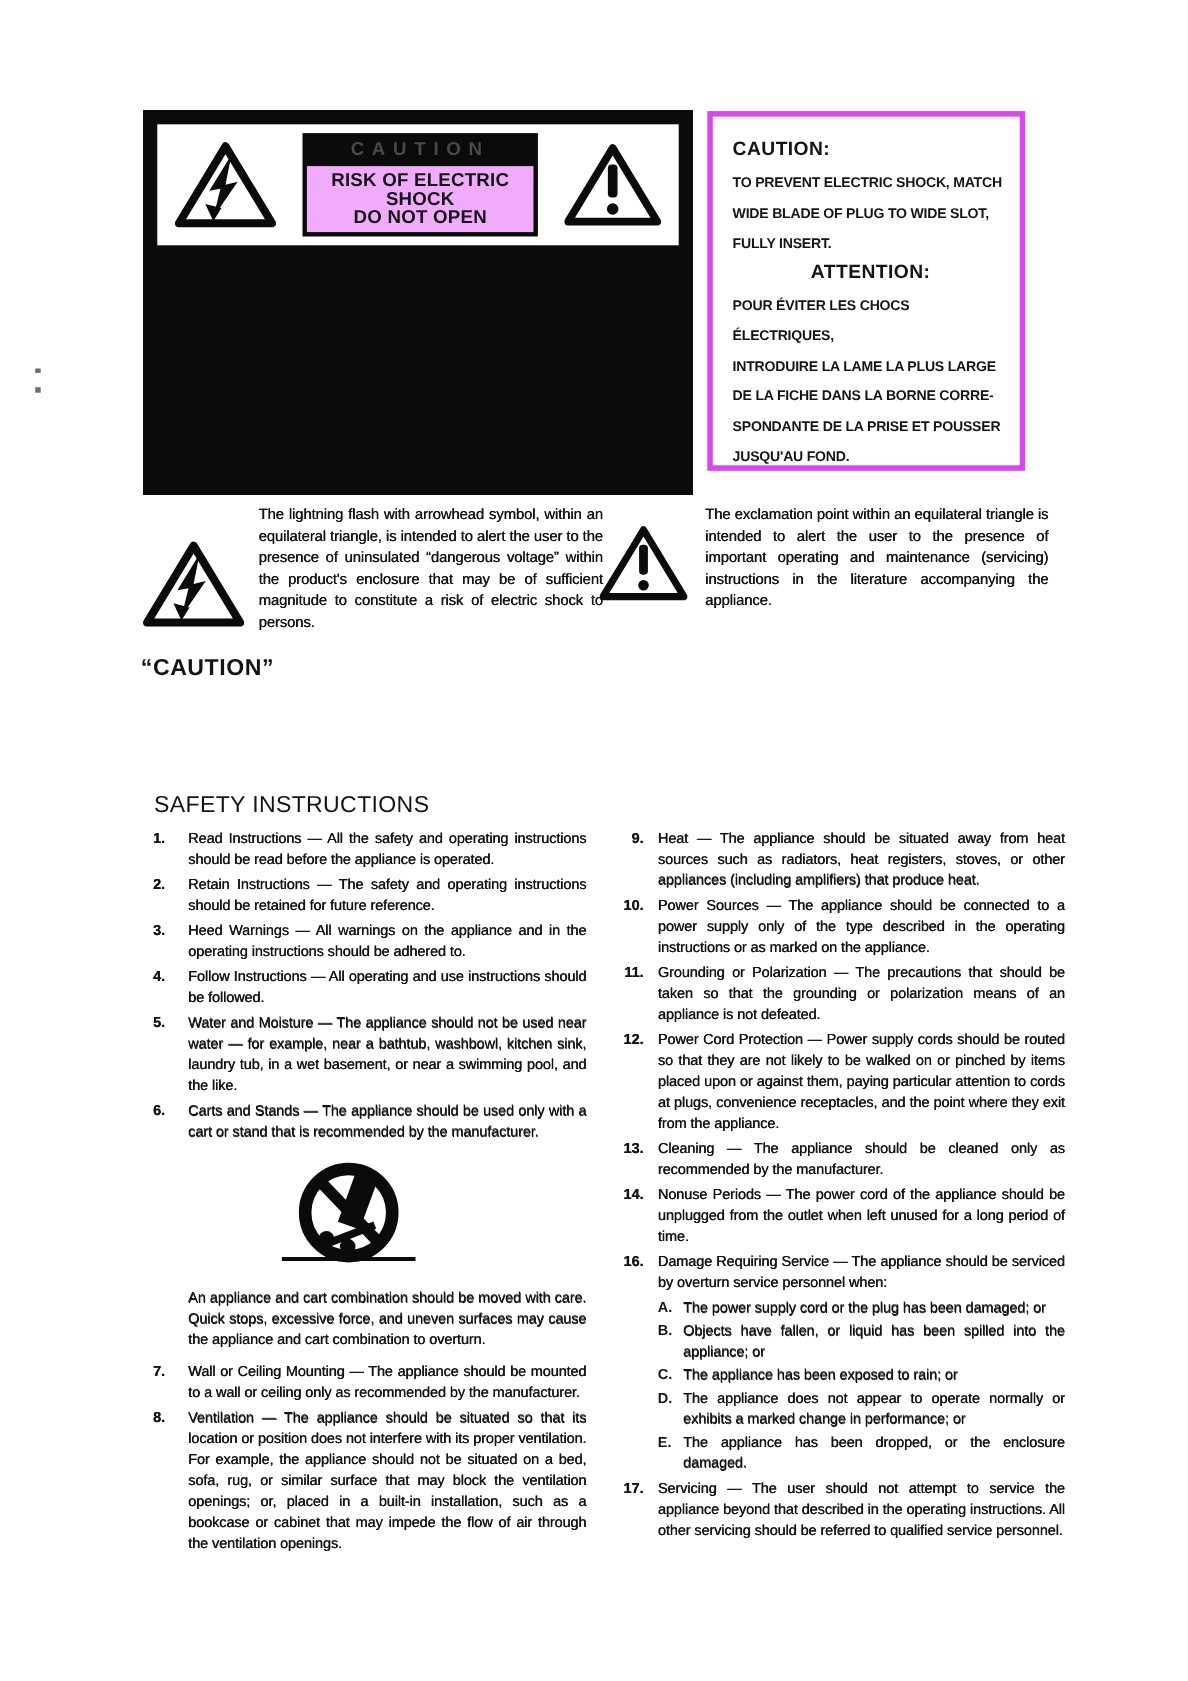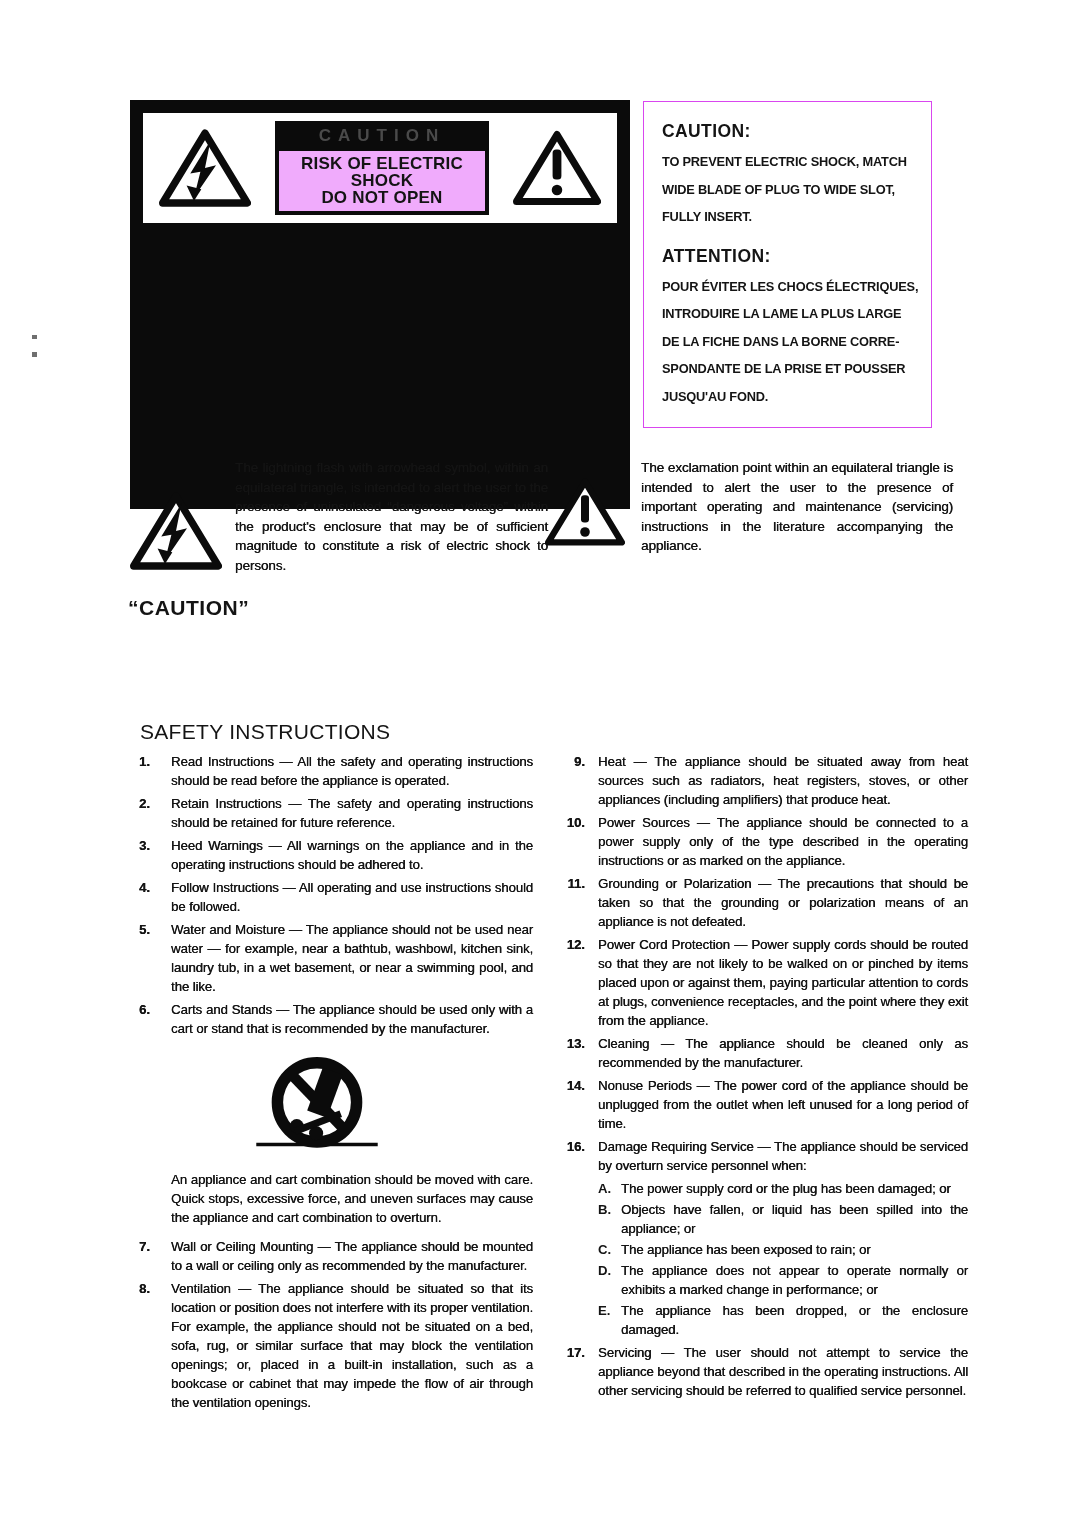--- a/index.html
+++ b/index.html
@@ -6,21 +6,21 @@
   .page{
     position:relative;width:1080px;height:1528px;background:#ffffff;overflow:hidden;
     font-family:"Liberation Sans","DejaVu Sans",sans-serif;color:#141414;
   }
   .speck{position:absolute;background:#6f6f6f;}
   .s1{left:32px;top:335px;width:5px;height:4px;}
   .s2{left:32px;top:352px;width:5px;height:5px;}
 
   
   .shock-box{
-    position:absolute;left:130px;top:100px;width:500px;height:409px;
+    position:absolute;left:130px;top:100px;width:500px;height:350px;
     background:#0b0b0b;box-sizing:border-box;padding:13px;
     display:flex;flex-direction:column;
   }
   .shock-top{
     background:#ffffff;height:110px;flex:none;
     display:flex;align-items:center;justify-content:space-between;
     padding:0 16px;
   }
   .shock-top svg{display:block;}
   .caution-label{
@@ -37,24 +37,24 @@
   .shock-bottom{
     background:#ffffff;flex:1;margin-top:16px;
     display:flex;align-items:center;justify-content:center;text-align:center;
     font-weight:bold;font-size:13.5px;line-height:33px;white-space:pre-line;
     letter-spacing:0.2px;
   }
 
   
   .plug-box{
     position:absolute;left:643px;top:101px;width:289px;height:327px;
-    border:1px solid #d946ef;box-sizing:border-box;padding:19px 10px 0 18px;
+    border:5px solid #d946ef;box-sizing:border-box;padding:19px 10px 0 18px;
   }
   .plug-h{font-size:17.5px;font-weight:bold;letter-spacing:0.4px;margin:0 0 6px;}
-  .plug-h.mt{margin-top:15px;}
+  .plug-h.mt{margin-top:2px;text-align:center;}
   .plug-b{font-size:12.8px;font-weight:bold;line-height:27.5px;white-space:pre-line;letter-spacing:-0.2px;}
 
   
   .note{position:absolute;display:flex;align-items:flex-end;}
   .note-left{left:130px;top:456px;width:418px;gap:13px;}
   .note-right{left:545px;top:456px;width:408px;gap:16px;}
   .note svg{flex:none;display:block;}
   .note p{
     margin:2px 0 0;font-size:13.5px;line-height:19.5px;text-align:justify;
     text-shadow:0.35px 0.2px 0 #141414;letter-spacing:-0.1px;

